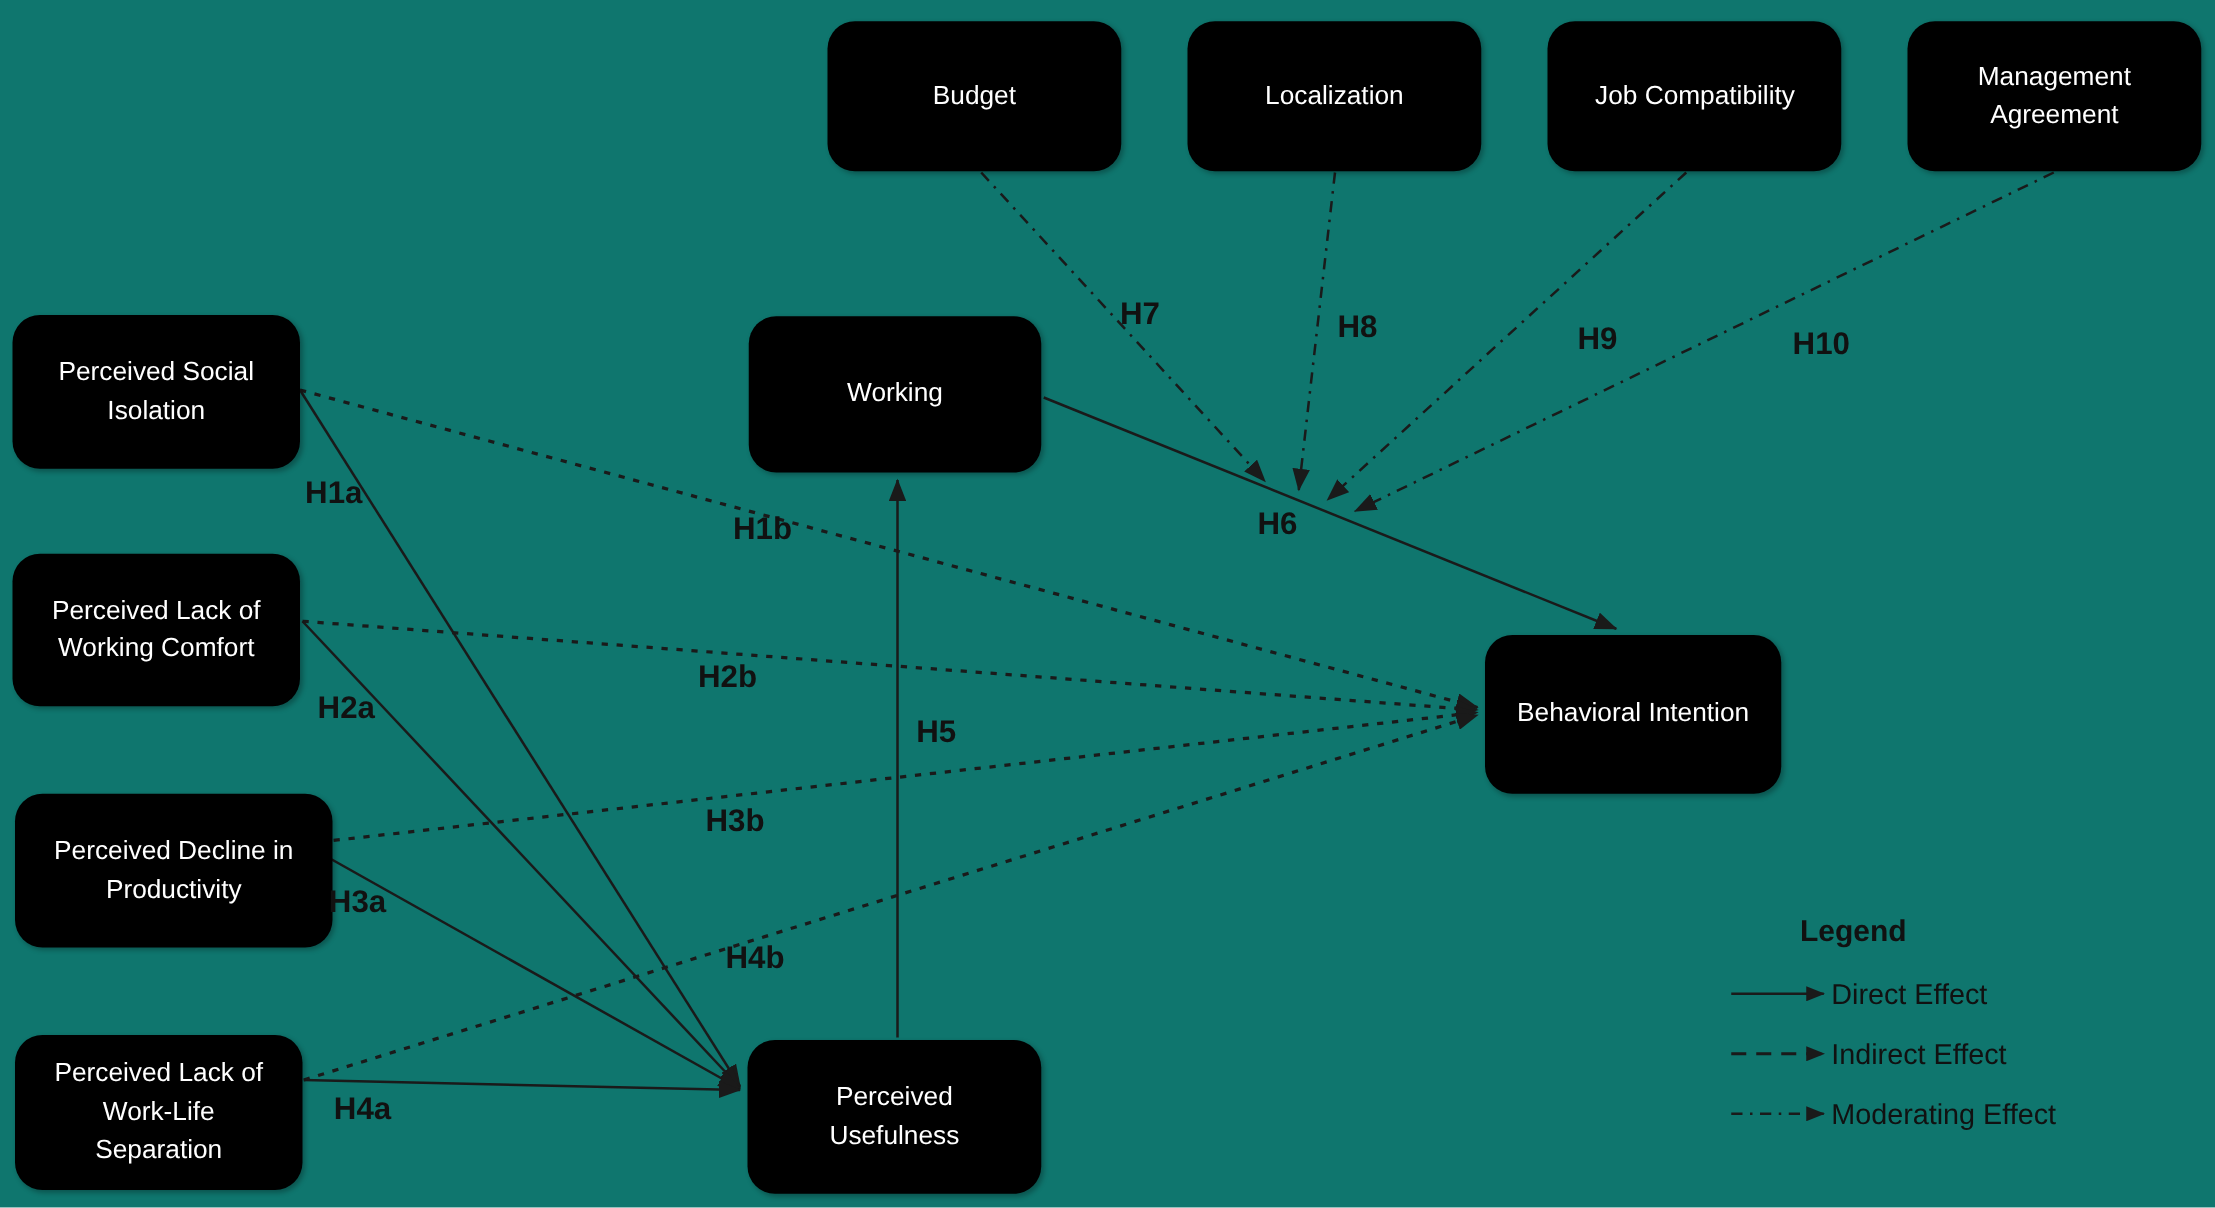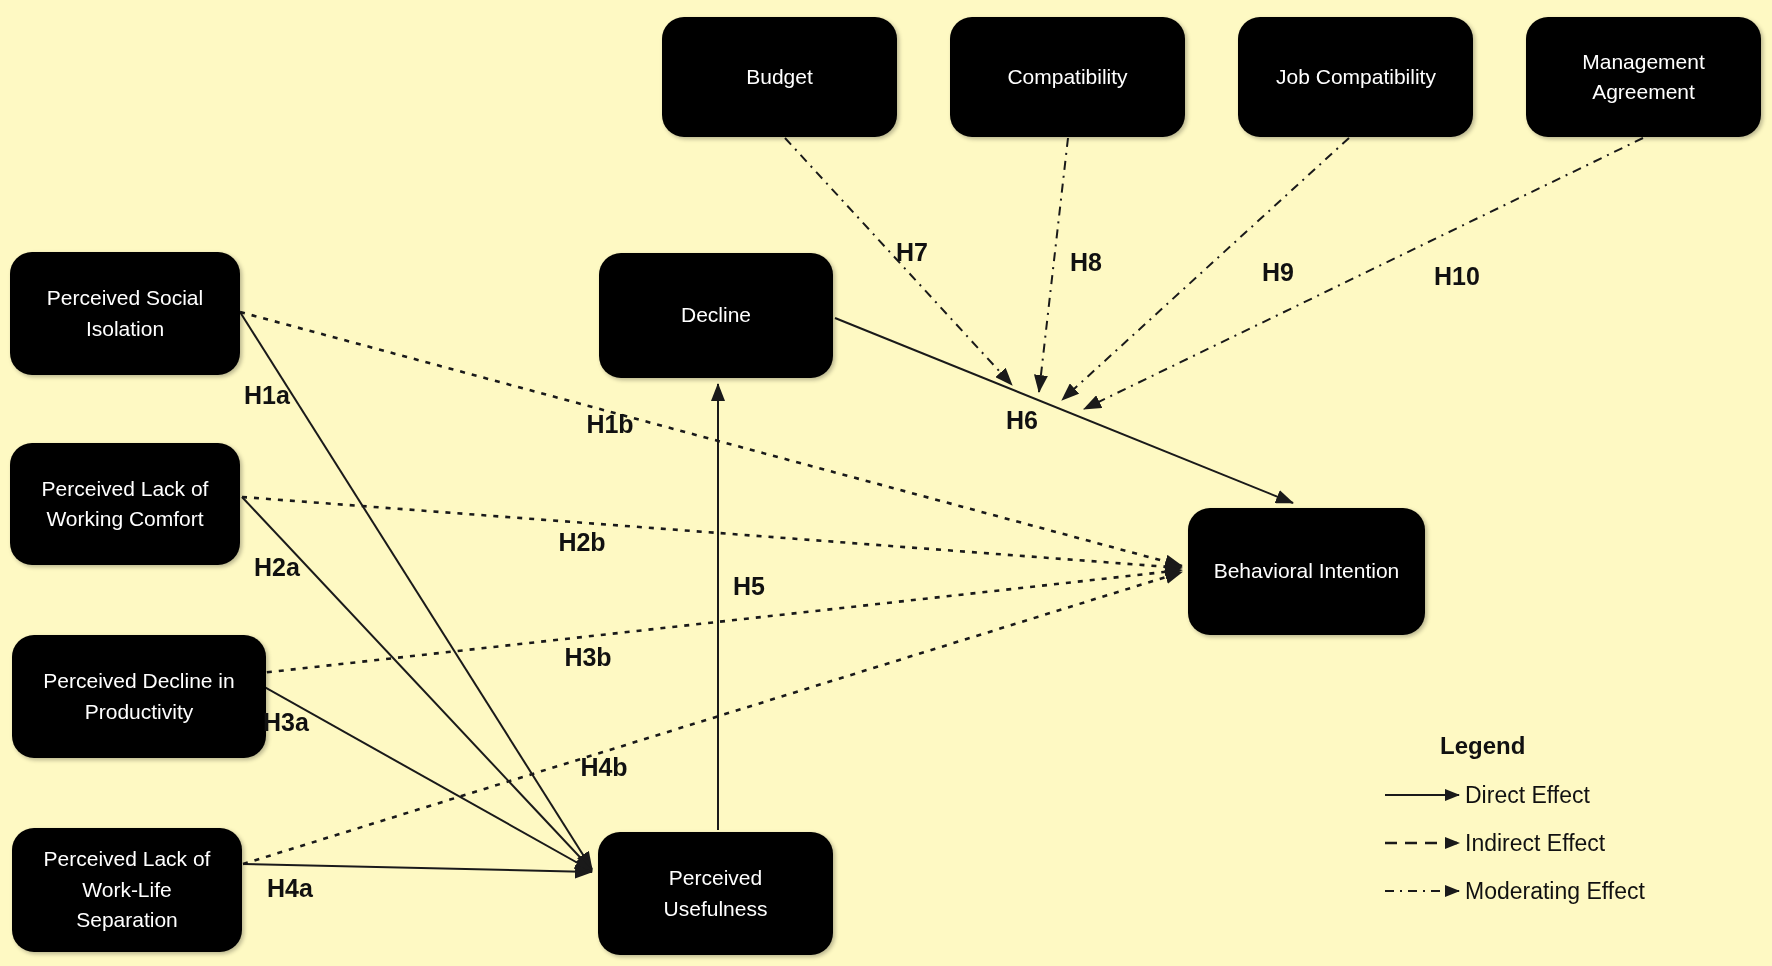--- a/index.html
+++ b/index.html
@@ -1,17 +1,17 @@
 <!DOCTYPE html>
 <html><head>
 <meta charset="utf-8">
 <style>
   html,body{margin:0;padding:0;background:#ffffff;}
   body{font-family:"Liberation Sans", sans-serif;}
-  #canvas{position:relative;width:1772px;height:966px;background:#fef9c3;overflow:hidden;}
+  #canvas{position:relative;width:1772px;height:966px;background:#0f766e;overflow:hidden;}
   #edges{position:absolute;left:0;top:0;width:1772px;height:966px;}
   .node{
     position:absolute;
     background:#000000;
     color:#ffffff;
     border-radius:22px;
     display:flex;align-items:center;justify-content:center;
     text-align:center;
     font-size:21px;line-height:1.45;font-weight:400;
     padding:0 25px;box-sizing:border-box;
@@ -56,21 +56,21 @@
     <line x1="785" y1="138" x2="1012" y2="385" stroke="#1a1a1a" stroke-width="2" stroke-dasharray="9 6 2 6" marker-end="url(#arrowHead)"></line>
     <line x1="1068" y1="138" x2="1039" y2="392" stroke="#1a1a1a" stroke-width="2" stroke-dasharray="9 6 2 6" marker-end="url(#arrowHead)"></line>
     <line x1="1349" y1="138" x2="1062" y2="400" stroke="#1a1a1a" stroke-width="2" stroke-dasharray="9 6 2 6" marker-end="url(#arrowHead)"></line>
     <line x1="1643" y1="138" x2="1084" y2="409" stroke="#1a1a1a" stroke-width="2" stroke-dasharray="9 6 2 6" marker-end="url(#arrowHead)"></line>
   </svg>
 
   <div class="node" style="left:662px;top:17px;width:235px;height:120px;">
     <span>Budget</span>
   </div>
   <div class="node" style="left:950px;top:17px;width:235px;height:120px;">
-    <span>Compatibility</span>
+    <span>Localization</span>
   </div>
   <div class="node" style="left:1238px;top:17px;width:235px;height:120px;padding-left:26px;">
     <span>Job Compatibility</span>
   </div>
   <div class="node" style="left:1526px;top:17px;width:235px;height:120px;">
     <span>Management Agreement</span>
   </div>
 
   <div class="node" style="left:10px;top:252px;width:230px;height:123px;">
     <span>Perceived Social Isolation</span>
@@ -79,21 +79,21 @@
     <span>Perceived Lack of Working Comfort</span>
   </div>
   <div class="node" style="left:12px;top:635px;width:254px;height:123px;">
     <span>Perceived Decline in Productivity</span>
   </div>
   <div class="node" style="left:12px;top:828px;width:230px;height:124px;">
     <span>Perceived Lack of Work-Life Separation</span>
   </div>
 
   <div class="node" style="left:599px;top:253px;width:234px;height:125px;">
-    <span>Decline</span>
+    <span>Working</span>
   </div>
   <div class="node" style="left:598px;top:832px;width:235px;height:123px;">
     <span>Perceived Usefulness</span>
   </div>
   <div class="node" style="left:1188px;top:508px;width:237px;height:127px;">
     <span>Behavioral Intention</span>
   </div>
 
   <div class="hlabel" style="left:267px;top:395px;">H1a</div>
   <div class="hlabel" style="left:578px;top:424px;margin-left:32px;">H1b</div>

